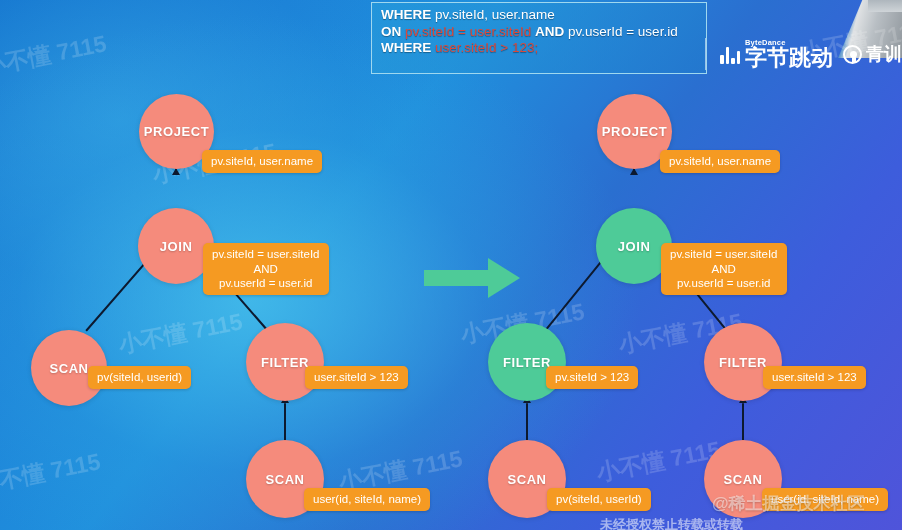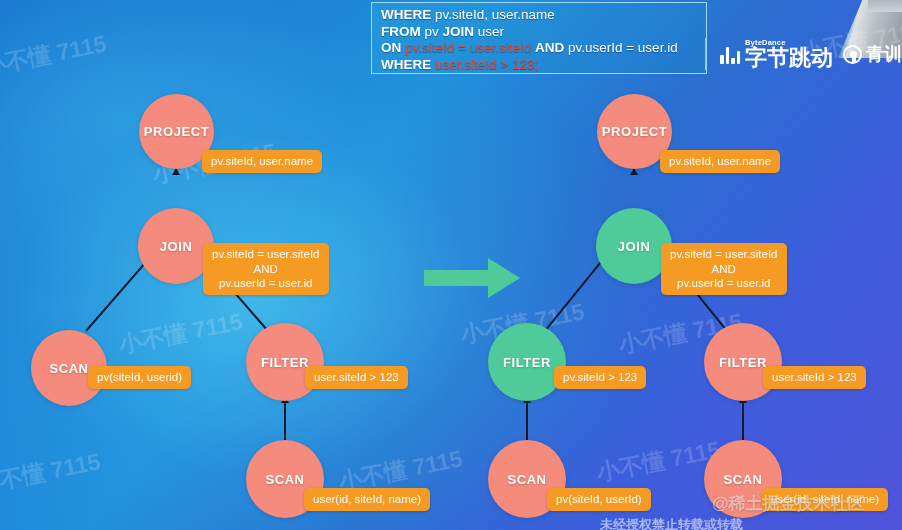--- a/index.html
+++ b/index.html
@@ -141,21 +141,20 @@
   <div class="wm" style="left:-24px;top:458px;">小不懂 7115</div>
   <div class="wm" style="left:338px;top:455px;">小不懂 7115</div>
   <div class="wm" style="left:460px;top:308px;">小不懂 7115</div>
   <div class="wm" style="left:618px;top:318px;">小不懂 7115</div>
   <div class="wm" style="left:800px;top:26px;">小不懂 7115</div>
   <div class="wm" style="left:596px;top:446px;">小不懂 7115</div>
 
 
   <div class="sqlbox">
     <div><span class="kw">WHERE</span><span class="pl"> pv.siteId, user.name</span></div>
-    <div><span class="kw">FROM</span><span class="pl"> pv </span><span class="kw">JOIN</span><span class="pl"> user</span></div>
     <div><span class="kw">ON</span><span class="hl"> pv.siteId = user.siteId </span><span class="kw">AND</span><span class="pl"> pv.userId = user.id</span></div>
     <div><span class="kw">WHERE</span><span class="hl"> user.siteId &gt; 123</span><span class="hl">;</span></div>
   </div>
 
   <div class="brand">
     <div class="brand-div"></div>
     <div class="bd-wrap">
       <span class="bd-logo">
         <i style="height:9px;"></i>
           <i style="height:17px;"></i>
@@ -219,21 +218,21 @@
 
   <div class="node salmon" style="left:597px;top:94px;width:75px;height:75px;">PROJECT</div>
   <div class="label" style="left:660px;top:150px;">pv.siteId, user.name</div>
 
   <div class="node green" style="left:596px;top:208px;width:76px;height:76px;">JOIN</div>
   <div class="label" style="left:661px;top:243px;">pv.siteId = user.siteId
 AND
 pv.userId = user.id</div>
 
   <div class="node green" style="left:488px;top:323px;width:78px;height:78px;">FILTER</div>
-  <div class="label" style="left:546px;top:366px;margin-left:8px;">pv.siteId &gt; 123</div>
+  <div class="label" style="left:546px;top:366px;">pv.siteId &gt; 123</div>
 
   <div class="node salmon" style="left:488px;top:440px;width:78px;height:78px;">SCAN</div>
   <div class="label" style="left:547px;top:488px;">pv(siteId, userId)</div>
 
   <div class="node salmon" style="left:704px;top:323px;width:78px;height:78px;">FILTER</div>
   <div class="label" style="left:763px;top:366px;">user.siteId &gt; 123</div>
 
   <div class="node salmon" style="left:704px;top:440px;width:78px;height:78px;">SCAN</div>
   <div class="label" style="left:762px;top:488px;">user(id, siteId, name)</div>
 

